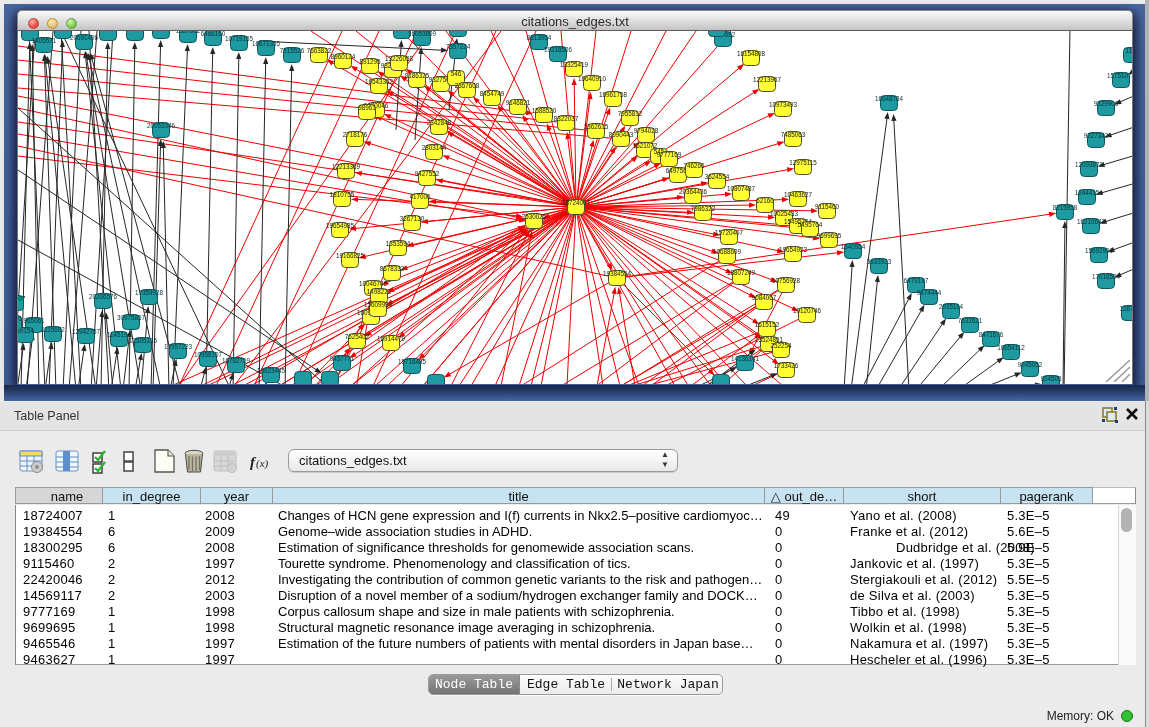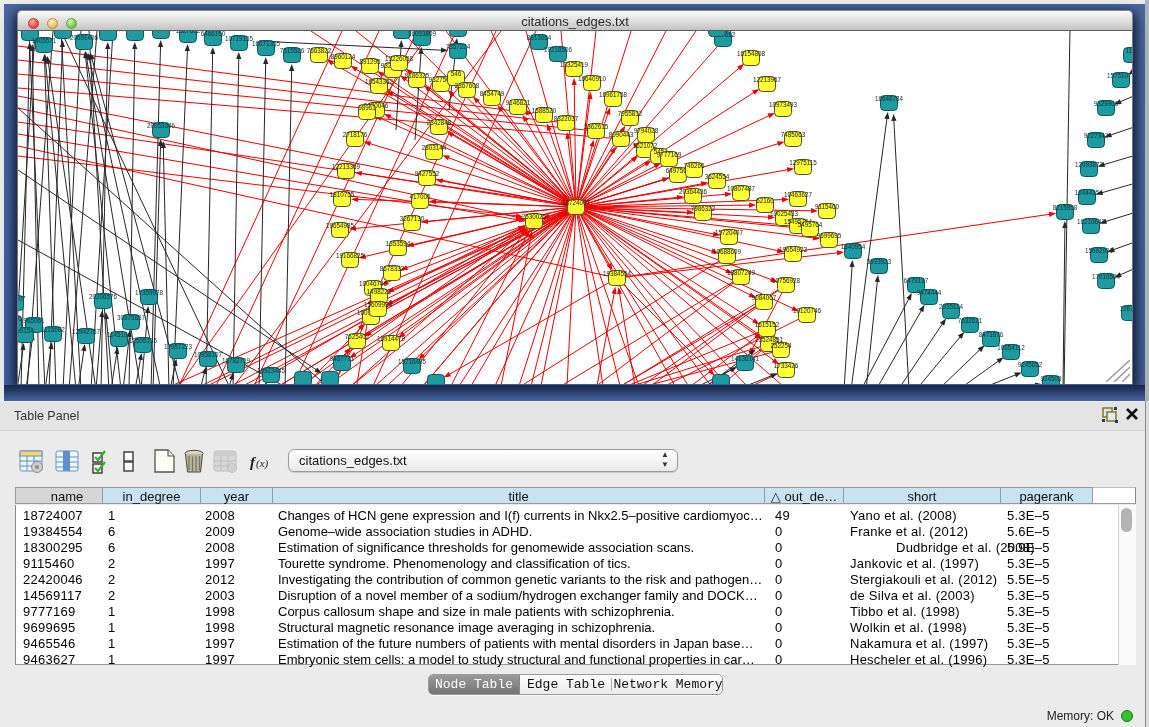--- a/index.html
+++ b/index.html
@@ -918,27 +918,26 @@
     <span style="left:205px">1997</span>
     <span style="left:278px;width:489px;overflow:hidden;letter-spacing:0">Estimation of the future numbers of patients with mental disorders in Japan base…</span>
     <span style="left:775px">0</span>
     <span style="left:850px">Nakamura et al. (1997)</span>
     <span style="left:1007px">5.3E–5</span>
   </div>
 <div class="row" style="top:651px">
     <span style="left:23px">9463627</span>
     <span style="left:108px">1</span>
     <span style="left:205px">1997</span>
-    <span style="left:278px;width:489px;overflow:hidden;letter-spacing:0">Embryonic stem cells: a model to study structural and functional properties in car…</span>
     <span style="left:775px">0</span>
     <span style="left:850px">Hescheler et al. (1996)</span>
     <span style="left:1007px">5.3E–5</span>
   </div>
 <div id="scrolltrack"></div>
 <div id="scrollthumb"></div>
 <div id="tabs">
   <div style="left:0;width:91px;background:linear-gradient(#9a9a9a,#747474);color:#fff;border-right:1px solid #888;">Node Table</div>
   <div style="left:92px;width:90px;color:#111;">Edge Table</div>
   <div style="left:182px;width:1px;background:#aaa;height:70%;top:15%"></div>
-  <div style="left:183px;width:112px;color:#111;">Network Memory</div>
+  <div style="left:183px;width:112px;color:#111;">Network Japan</div>
 </div>
 <div id="memory">Memory: OK</div>
 <div id="memdot"></div>
 
 </body></html>

